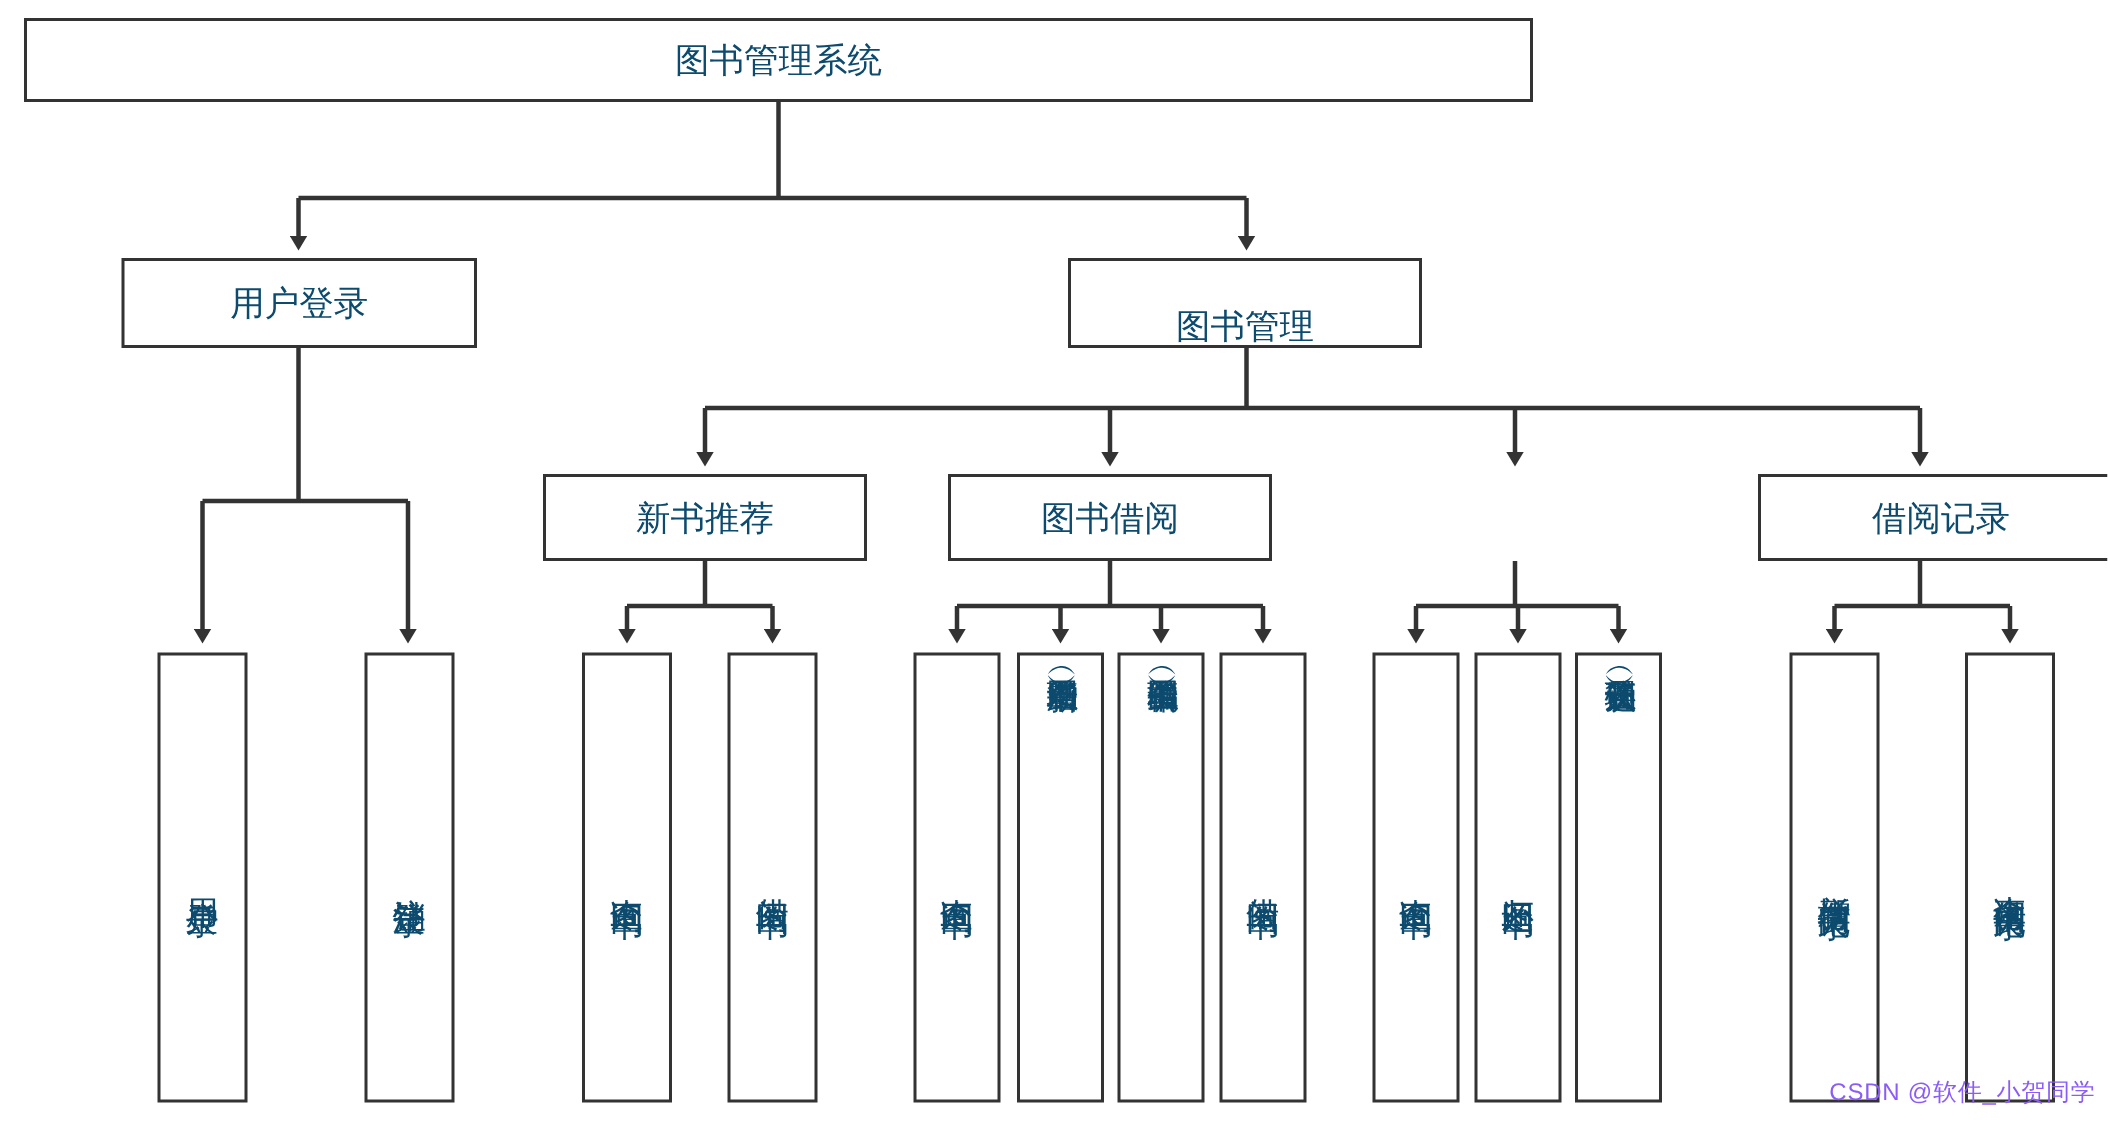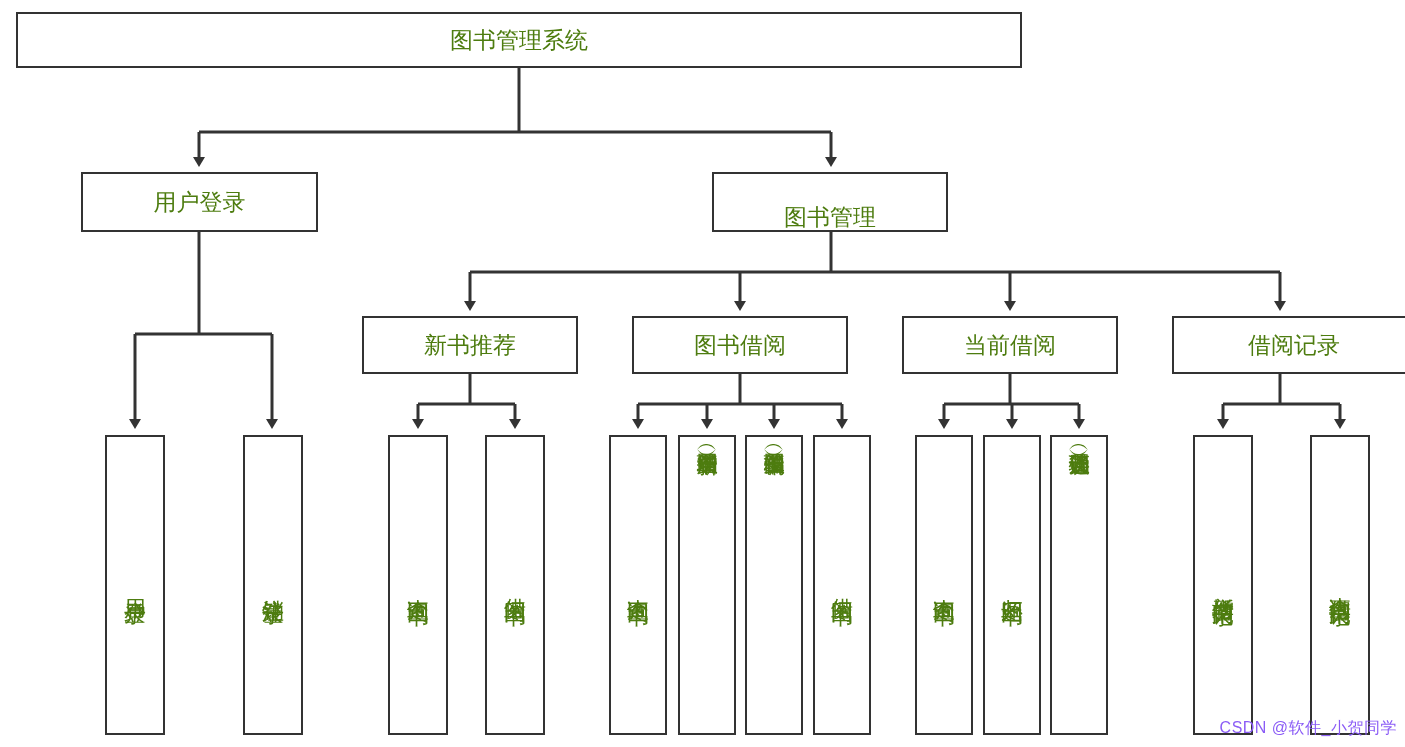--- a/index.html
+++ b/index.html
@@ -28,21 +28,21 @@
     position: absolute;
     box-sizing: border-box;
     border: 2px solid #333333;
     background: #ffffff;
     display: flex;
     align-items: center;
     justify-content: center;
     overflow: hidden;
   }
   .node-label {
-    color: #4d7c0f;
+    color: #0c4a6e;
     text-align: center;
     line-height: 1.08;
     white-space: nowrap;
   }
   .h-label {
     font-size: 23px;
   }
   .v-label {
     writing-mode: vertical-rl;
     text-orientation: upright;
@@ -133,23 +133,20 @@
   <div class="node-box" style="left:712px; top:172px; width:236px; height:60px;align-items:flex-end;">
     <span class="node-label h-label">图书管理</span>
   </div>
 
   <div class="node-box" style="left:632px; top:316px; width:216px; height:58px;">
     <span class="node-label h-label">图书借阅</span>
   </div>
   <div class="node-box" style="left:362px; top:316px; width:216px; height:58px;">
     <span class="node-label h-label">新书推荐</span>
   </div>
-  <div class="node-box" style="left:902px; top:316px; width:216px; height:58px;">
-    <span class="node-label h-label">当前借阅</span>
-  </div>
   <div class="node-box" style="left:1172px; top:316px; width:244px; height:58px;">
     <span class="node-label h-label">借阅记录</span>
   </div>
 
   <div class="node-box" style="left:105px; top:435px; width:60px; height:300px;">
     <span class="node-label v-label">用户登录</span>
   </div>
   <div class="node-box" style="left:243px; top:435px; width:60px; height:300px;">
     <span class="node-label v-label">注销登录</span>
   </div>

